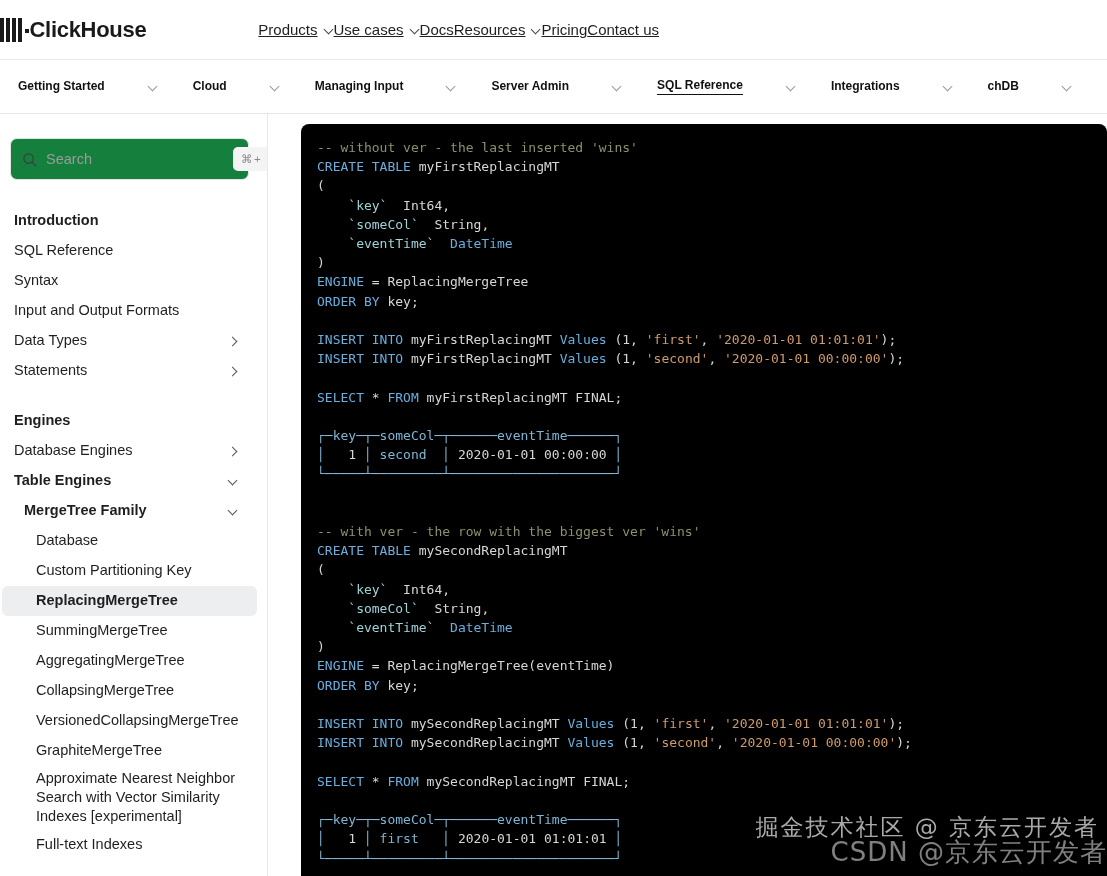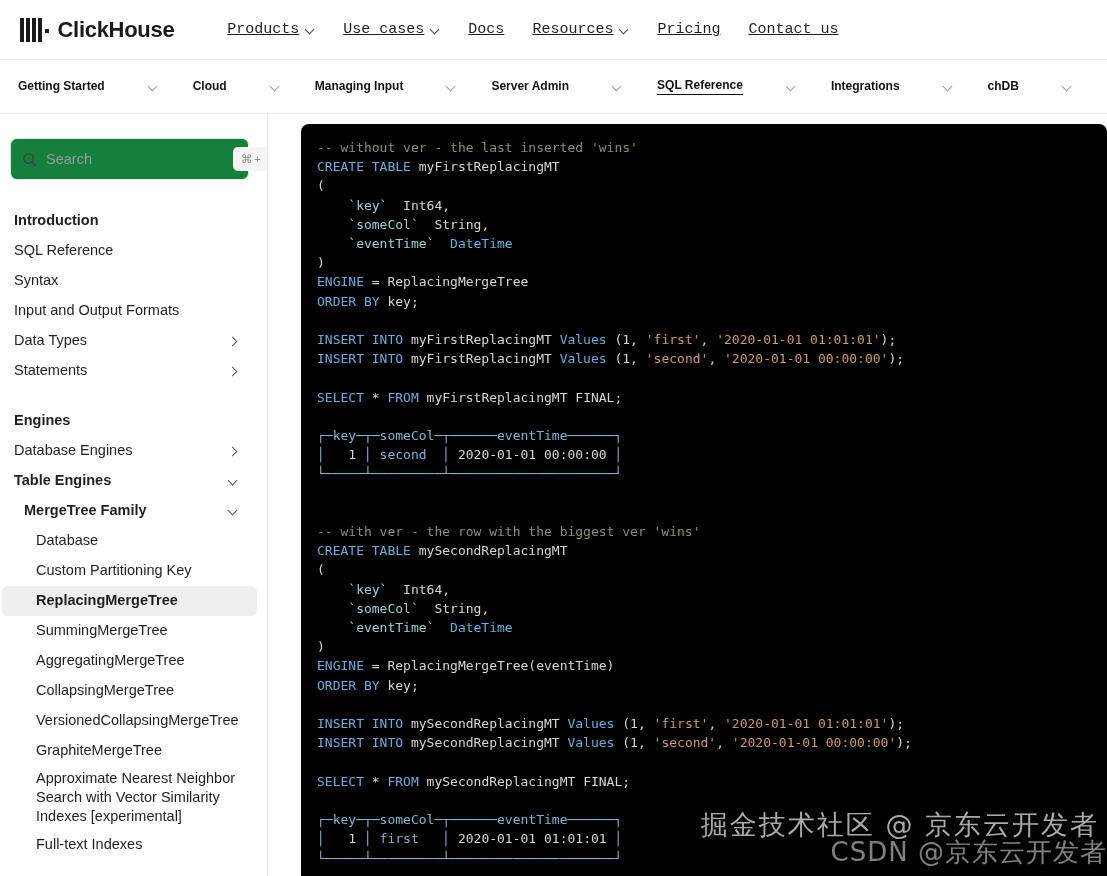--- a/index.html
+++ b/index.html
@@ -17,39 +17,36 @@
     height: 60px;
     display: flex;
     align-items: center;
     background: #fff;
     border-bottom: 1px solid #eaeaea;
     position: relative;
   }
   .brand {
     display: flex;
     align-items: center;
-    gap: 9px;
-    margin-left: 20px;
+    gap: 1px;
     text-decoration: none;
   }
   .logo-mark { display: flex; align-items: flex-end; gap: 2.5px; height: 24px; }
   .logo-mark i { display: block; width: 3.5px; height: 24px; background: #1a1a1a; }
   .logo-mark .dot { width: 3.5px; height: 3.5px; background: #1a1a1a; margin-bottom: 9px; margin-left: 1px; }
   .brand-name {
     font-size: 22px;
     font-weight: 700;
     color: #1a1a1a;
     letter-spacing: -0.3px;
   }
   .topnav-links {
     display: flex;
     align-items: center;
-    gap: 28px;
-    margin-left: 53px;
-    font-family: Liberation Mono, monospace;
+    margin-left: 112px;
   }
   .topnav-link {
     display: flex;
     align-items: center;
     gap: 7px;
     font-size: 15px;
     color: #1f1f1f;
     cursor: pointer;
     white-space: nowrap;
   }
@@ -232,21 +229,21 @@
     position: absolute;
     pointer-events: none;
     font-family: "DejaVu Sans", sans-serif;
     color: #cfcfcf;
     white-space: nowrap;
     user-select: none;
   }
   .wm-a {
     right: 8px;
     bottom: 33px;
-    font-size: 27px;
+    font-size: 23px;
     letter-spacing: 2px;
     opacity: 0.82;
   }
   .wm-b {
     right: 0px;
     bottom: 6px;
     font-size: 26px;
     letter-spacing: 1px;
     opacity: 0.62;
   }

